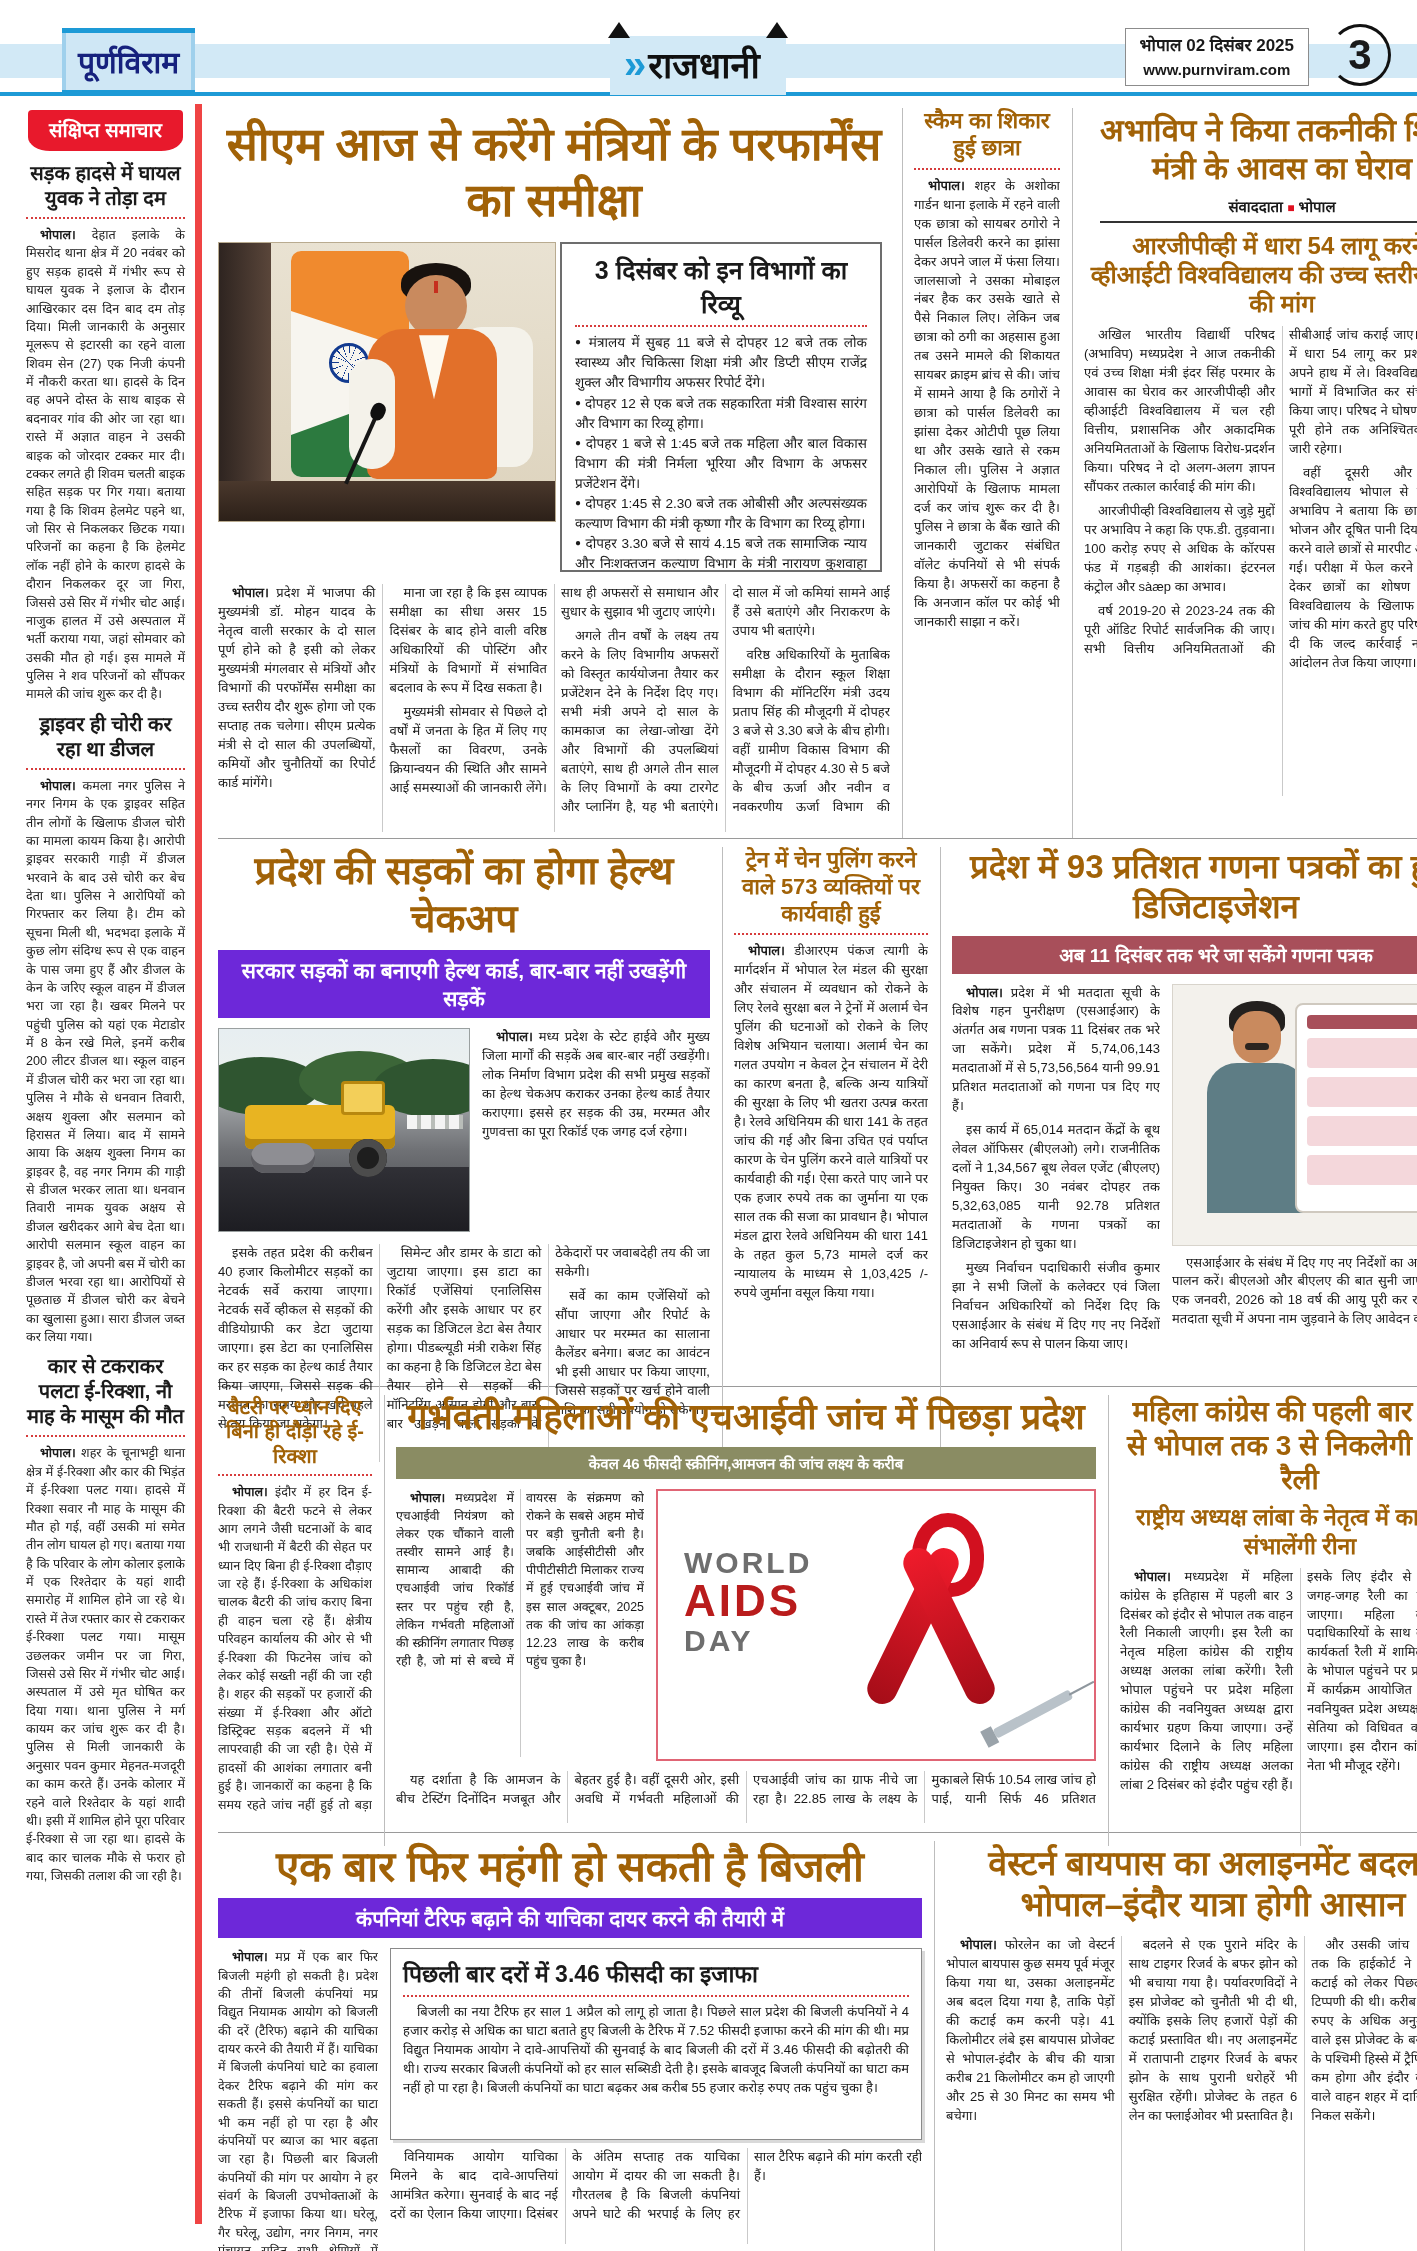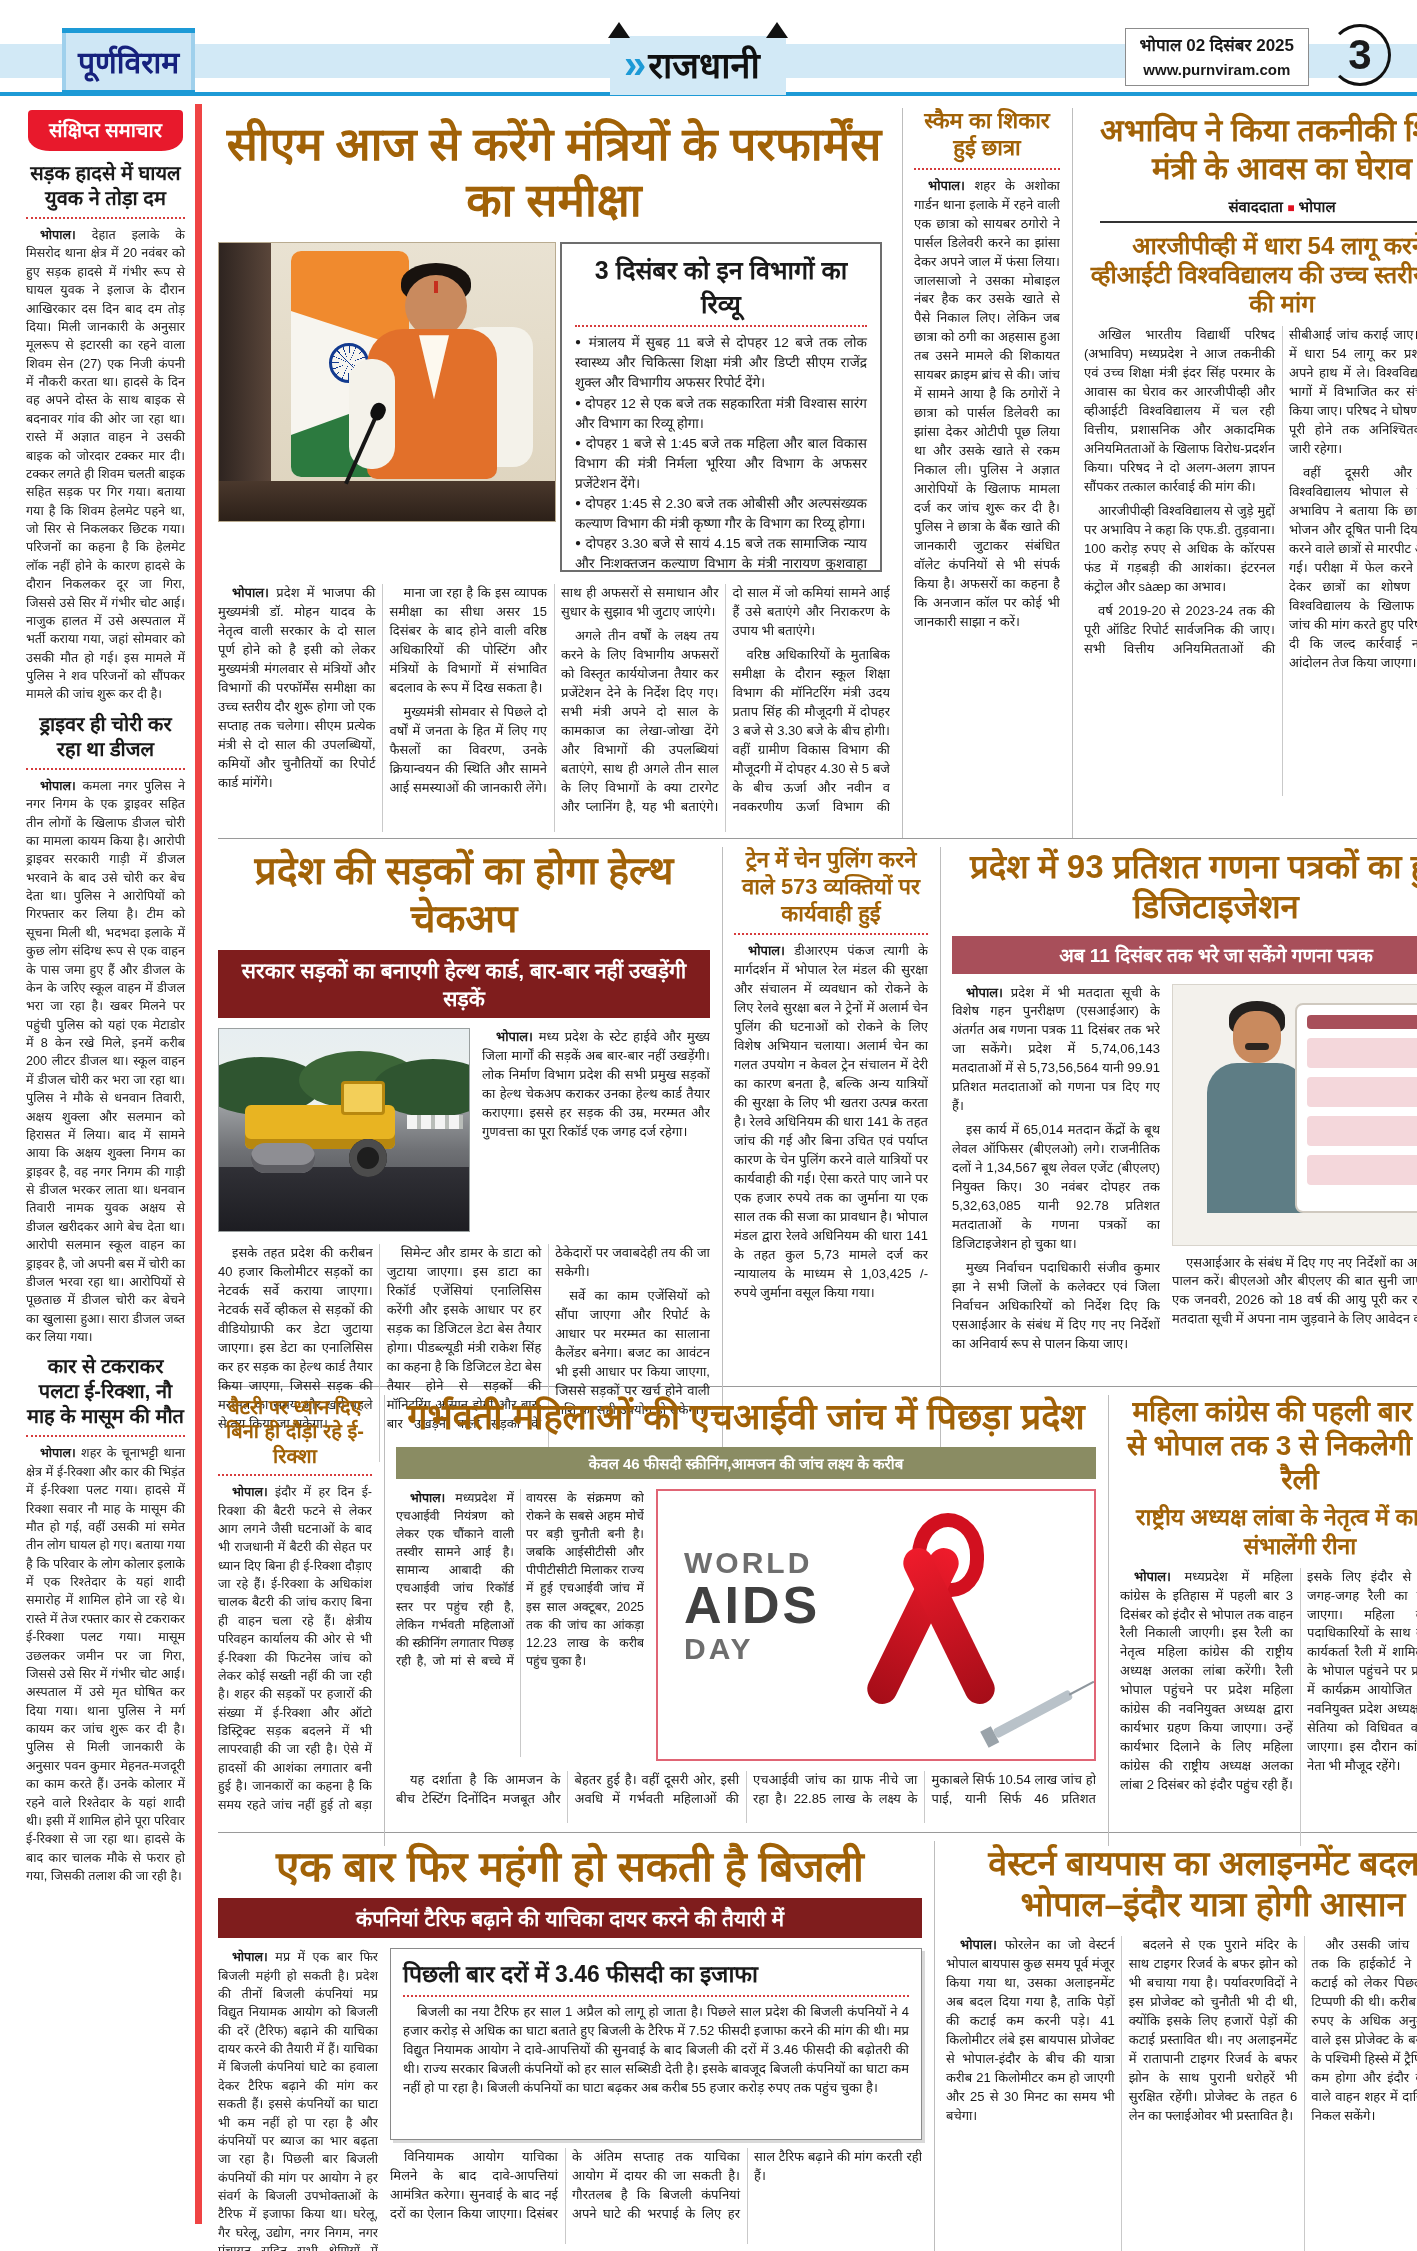--- a/index.html
+++ b/index.html
@@ -31,21 +31,21 @@
   .rail { border-right:7px solid #ef4444; padding-right:10px; height:2120px; overflow:hidden; }
   .main { padding-left:6px; }
 
   
   .h-xl { font-weight:800; text-align:center; color:#a16207; line-height:1.22; }
   .dotrule { border-top:2px dotted #d63c3c; margin:6px 0 7px; }
   .body-txt { font-size:13px; line-height:1.46; text-align:justify; }
   .body-txt p { margin:0 0 5px; text-indent:14px; }
   .lead { font-weight:800; }
   .band { color:#fff; font-weight:800; text-align:center; padding:6px 4px; }
-  .band-red { background:#7f1d1d; font-size:21px; }
+  .band-red { background:#6d28d9; font-size:21px; }
   .band-maroon { background:#a84f5a; font-size:19px; }
   .band-olive { background:#8a8c63; font-size:15px; }
 
   
   .badge { background:#e8192c; color:#fff; font-weight:800; font-size:20px; text-align:center;
            padding:6px 6px 8px; border-radius:4px 4px 22px 22px / 4px 4px 14px 14px; margin:6px 2px 10px; }
   .brief h3 { font-size:20px; font-weight:800; text-align:center; line-height:1.25; margin:8px 0 2px; }
   .brief .body-txt { font-size:12.6px; }
 
   
@@ -152,21 +152,21 @@
   .m-hand { position:absolute; left:196px; top:86px; width:18px; height:14px; background:#c98a5e; border-radius:6px; }
   .evm-machine { position:absolute; right:14px; top:18px; width:170px; height:210px; background:#ffffff; border:2px solid #cfc9bf; border-radius:8px; padding:10px; }
   .evm-strip { height:30px; background:#f4d7db; border-radius:4px; margin-bottom:9px; position:relative; }
   .evm-strip::after { content:""; position:absolute; right:7px; top:8px; width:14px; height:14px; background:#c23b4e; border-radius:50%; }
   .evm-topbar { height:14px; background:#a84f5a; border-radius:4px; margin-bottom:9px; }
 
   
   .aids-box { position:relative; width:440px; height:272px; flex:none; background:#fff; border:2px solid #e06575; overflow:hidden; }
   .aids-text { position:absolute; left:26px; top:56px; font-weight:800; line-height:1.05; letter-spacing:3px; }
   .aids-text .w { color:#6e6e6e; font-size:30px; }
-  .aids-text .a { color:#404040; font-size:52px; }
+  .aids-text .a { color:#b91c1c; font-size:44px; }
   .aids-text .d { color:#6e6e6e; font-size:30px; }
   .ribbon { position:absolute; left:218px; top:20px; width:120px; height:230px; }
   .ribbon span { position:absolute; width:30px; height:170px; border-radius:16px; background:linear-gradient(#ef1b2b,#a50d18); }
   .ribbon .r1 { left:22px; top:30px; transform:rotate(26deg); }
   .ribbon .r2 { left:58px; top:30px; transform:rotate(-26deg); }
   .ribbon::before { content:""; position:absolute; left:36px; top:2px; width:44px; height:56px; border:14px solid #d2101f; border-radius:50% 50% 45% 45%; }
   .syringe { position:absolute; right:18px; bottom:40px; width:86px; height:10px; background:#b9c2c9; transform:rotate(-28deg); border-radius:3px; }
   .syringe::before { content:""; position:absolute; right:-26px; top:4px; width:28px; height:2px; background:#8f979e; }
   .syringe::after { content:""; position:absolute; left:-12px; top:-4px; width:12px; height:18px; background:#9aa3aa; }
 </style>

